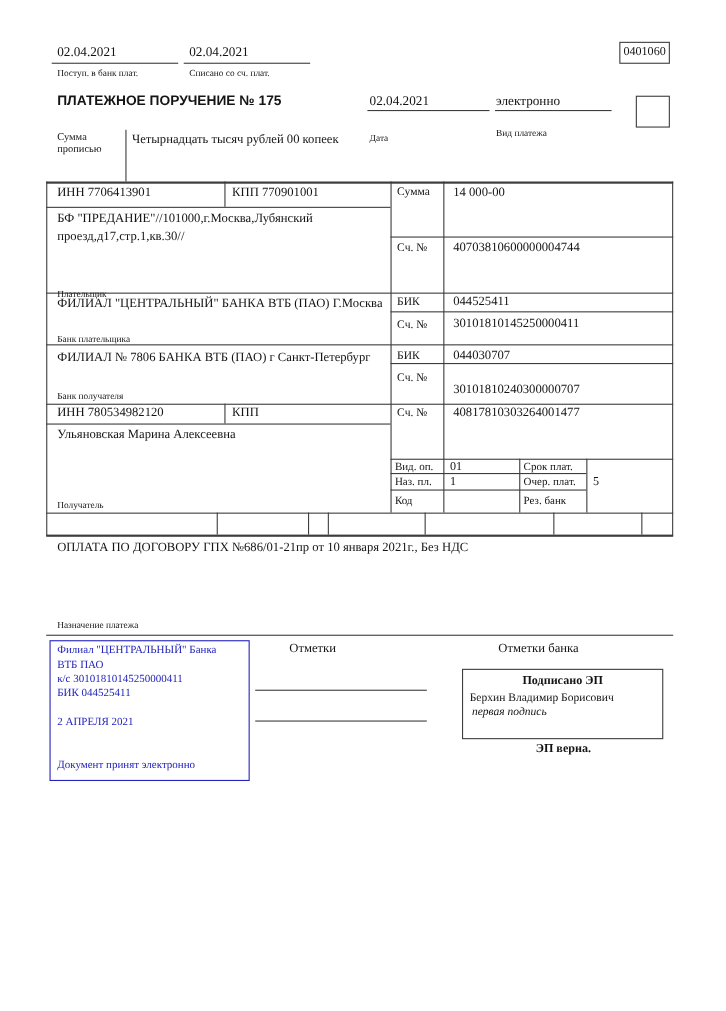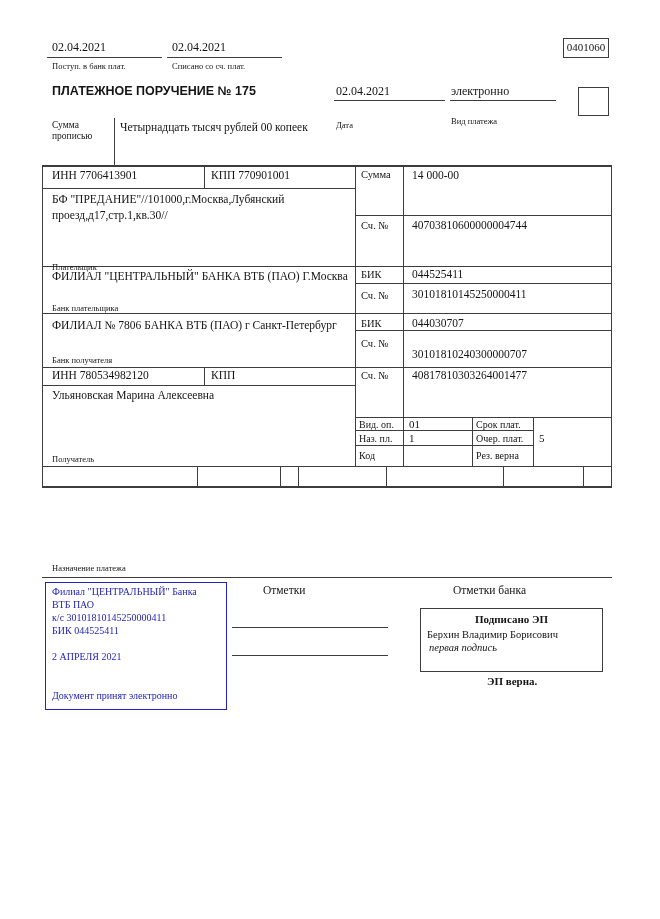--- a/index.html
+++ b/index.html
@@ -118,23 +118,24 @@
   <div class="t s10" style="left:359px;top:419px;">Вид. оп.</div>
   <div class="t s11" style="left:409px;top:418px;">01</div>
   <div class="t s10" style="left:476px;top:419px;">Срок плат.</div>
   <div class="t s11" style="left:539px;top:418px;"></div>
   <div class="t s10" style="left:359px;top:433px;">Наз. пл.</div>
   <div class="t s11" style="left:409px;top:432px;">1</div>
   <div class="t s10" style="left:476px;top:433px;">Очер. плат.</div>
   <div class="t s11" style="left:539px;top:432px;">5</div>
   <div class="t s10" style="left:359px;top:450px;">Код</div>
   <div class="t s11" style="left:409px;top:449px;"></div>
-  <div class="t s10" style="left:476px;top:450px;">Рез. верна</div>
+  <div class="t s10" style="left:476px;top:450px;">Рез. банк</div>
   <div class="t s11" style="left:539px;top:449px;"></div>
 
+  <div class="t s115" style="left:52px;top:492px;">ОПЛАТА ПО ДОГОВОРУ ГПХ №686/01-21пр от 10 января 2021г., Без НДС</div>
   <div class="t s8" style="left:52px;top:563px;">Назначение платежа</div>
   <div class="hl" style="left:42px;top:577px;width:570px;"></div>
 
   <div class="box stamp" style="left:45px;top:582px;width:182px;height:128px;">
     <div class="stamp-t" style="left:6px;top:3px;">Филиал "ЦЕНТРАЛЬНЫЙ" Банка</div>
     <div class="stamp-t" style="left:6px;top:16px;">ВТБ ПАО</div>
     <div class="stamp-t" style="left:6px;top:29px;">к/с 30101810145250000411</div>
     <div class="stamp-t" style="left:6px;top:42px;">БИК 044525411</div>
     <div class="stamp-t" style="left:6px;top:68px;">2 АПРЕЛЯ 2021</div>
     <div class="stamp-t" style="left:6px;top:107px;">Документ принят электронно</div>

